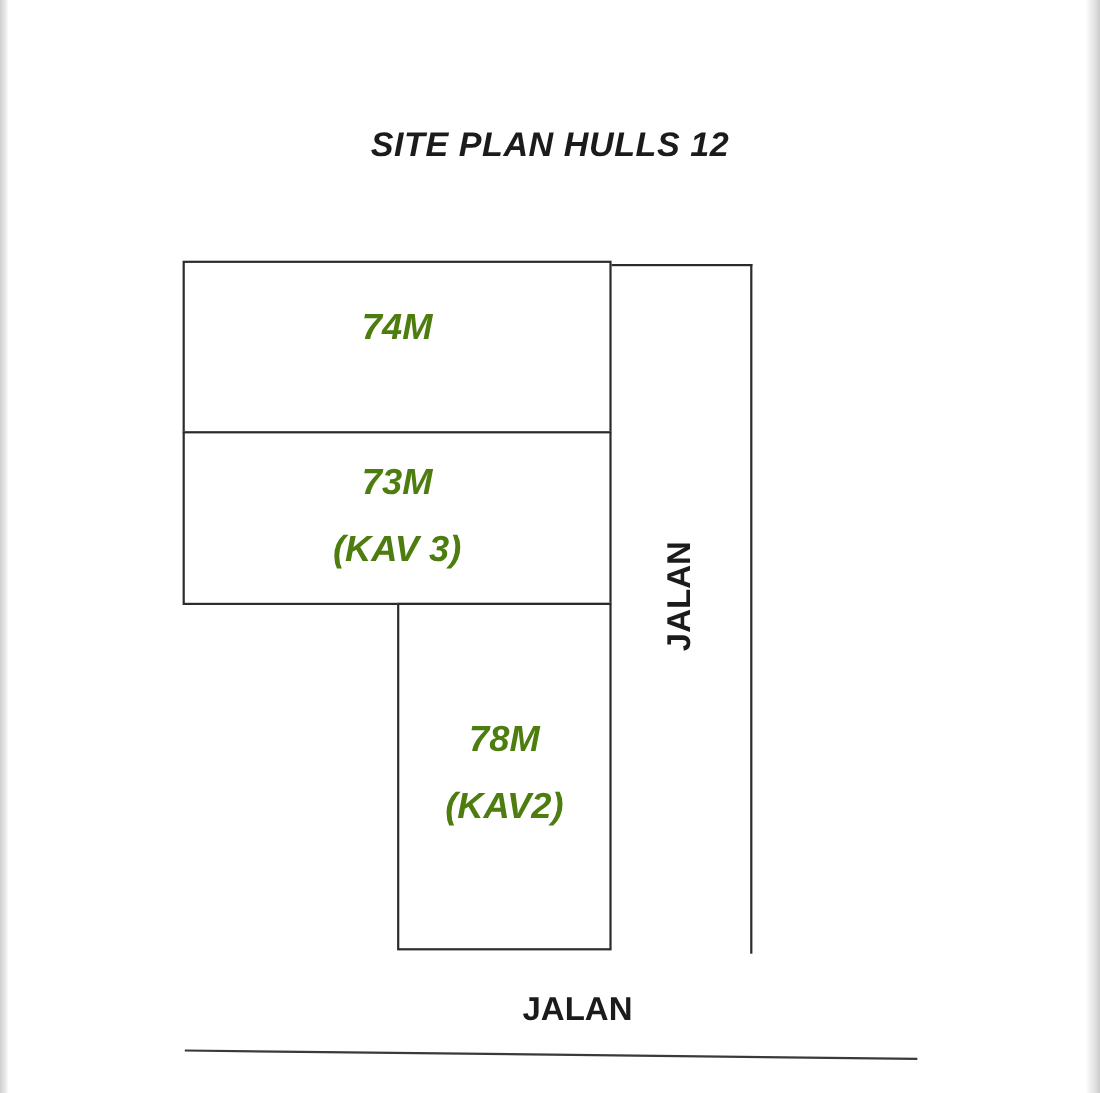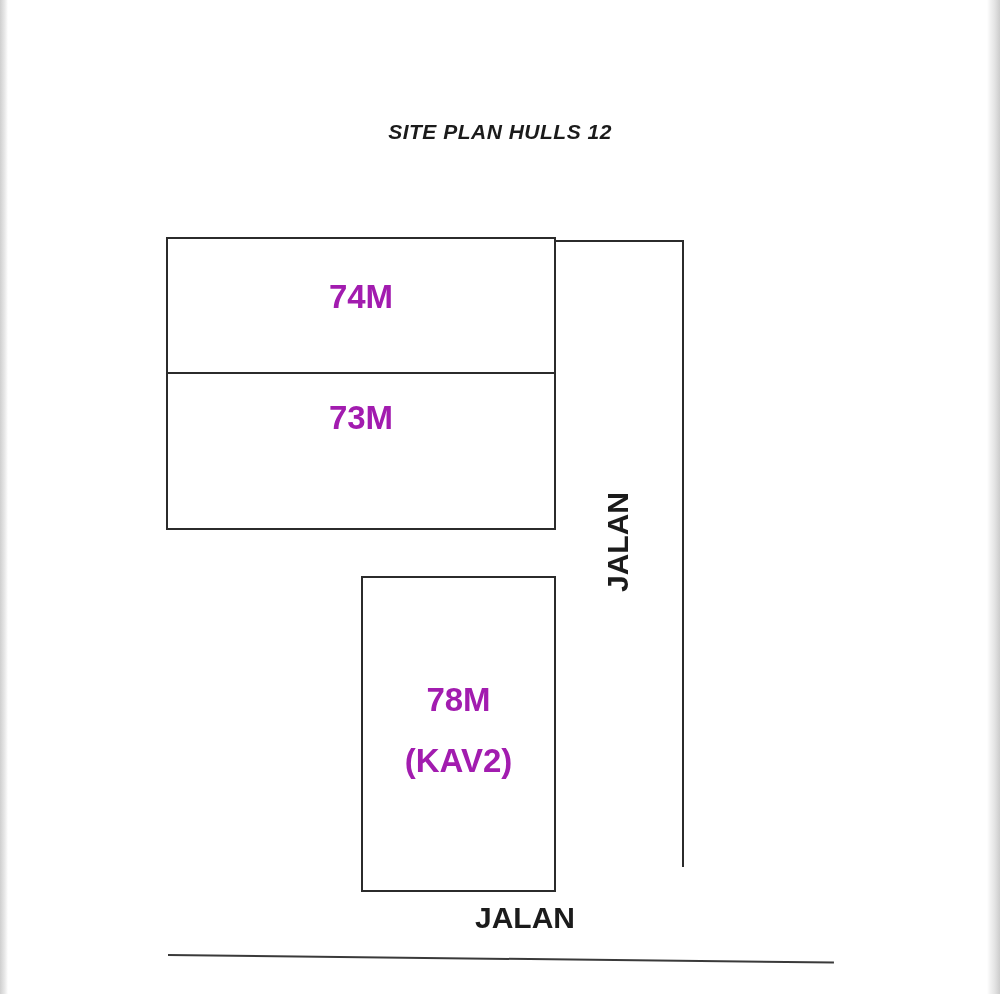--- a/index.html
+++ b/index.html
@@ -34,21 +34,21 @@
     background: linear-gradient(to left, #cccccc, #e3e3e3 40%, #f2f2f2 75%, #ffffff);
   }
 
   
   #title {
     position: absolute;
     top: 114px;
     left: 0;
     width: 1000px;
     text-align: center;
-    font-size: 21px;
+    font-size: 31px;
     line-height: 36px;
     font-weight: bold;
     font-style: italic;
     letter-spacing: 0.5px;
     color: #1b1b1b;
   }
 
   
   .plot {
     position: absolute;
@@ -57,27 +57,28 @@
     background: #ffffff;
     display: flex;
     flex-direction: column;
     align-items: center;
     gap: 25px;
   }
   .plot-size, .plot-name {
     font-size: 33px;
     line-height: 36px;
     font-weight: bold;
-    color: #a21caf;
+    color: #4d7c0f;
     white-space: nowrap;
+    font-style: italic;
   }
   #plot-kav4 { left: 166px; top: 237px; width: 390px; height: 157px; padding-top: 40px; }
-  #plot-kav3 { left: 166px; top: 372px; width: 390px; height: 158px; padding-top: 26px; }
+  #plot-kav3 { left: 166px; top: 392px; width: 390px; height: 158px; padding-top: 26px; }
   #plot-kav1 { left: 166px; top: 548px; width: 197px; height: 316px; padding-top: 104px; }
-  #plot-kav2 { left: 361px; top: 548px; width: 195px; height: 316px; padding-top: 104px; margin-top: 28px; }
+  #plot-kav2 { left: 361px; top: 548px; width: 195px; height: 316px; padding-top: 104px; }
 
   
   #road-top-line {
     position: absolute;
     left: 556px;
     top: 240px;
     width: 128px;
     height: 2px;
     background: #2b2b2b;
   }
@@ -137,20 +138,21 @@
   <div id="edge-right" class="edge-strip"></div>
 
   <div id="title">SITE PLAN HULLS 12</div>
 
   <div id="plot-kav4" class="plot">
     <span class="plot-size">74M</span>
   </div>
 
   <div id="plot-kav3" class="plot">
     <span class="plot-size">73M</span>
+    <span class="plot-name">(KAV 3)</span>
   </div>
 
 
   <div id="plot-kav2" class="plot">
     <span class="plot-size">78M</span>
     <span class="plot-name">(KAV2)</span>
   </div>
 
   <div id="road-top-line"></div>
   <div id="road-right-line"></div>

